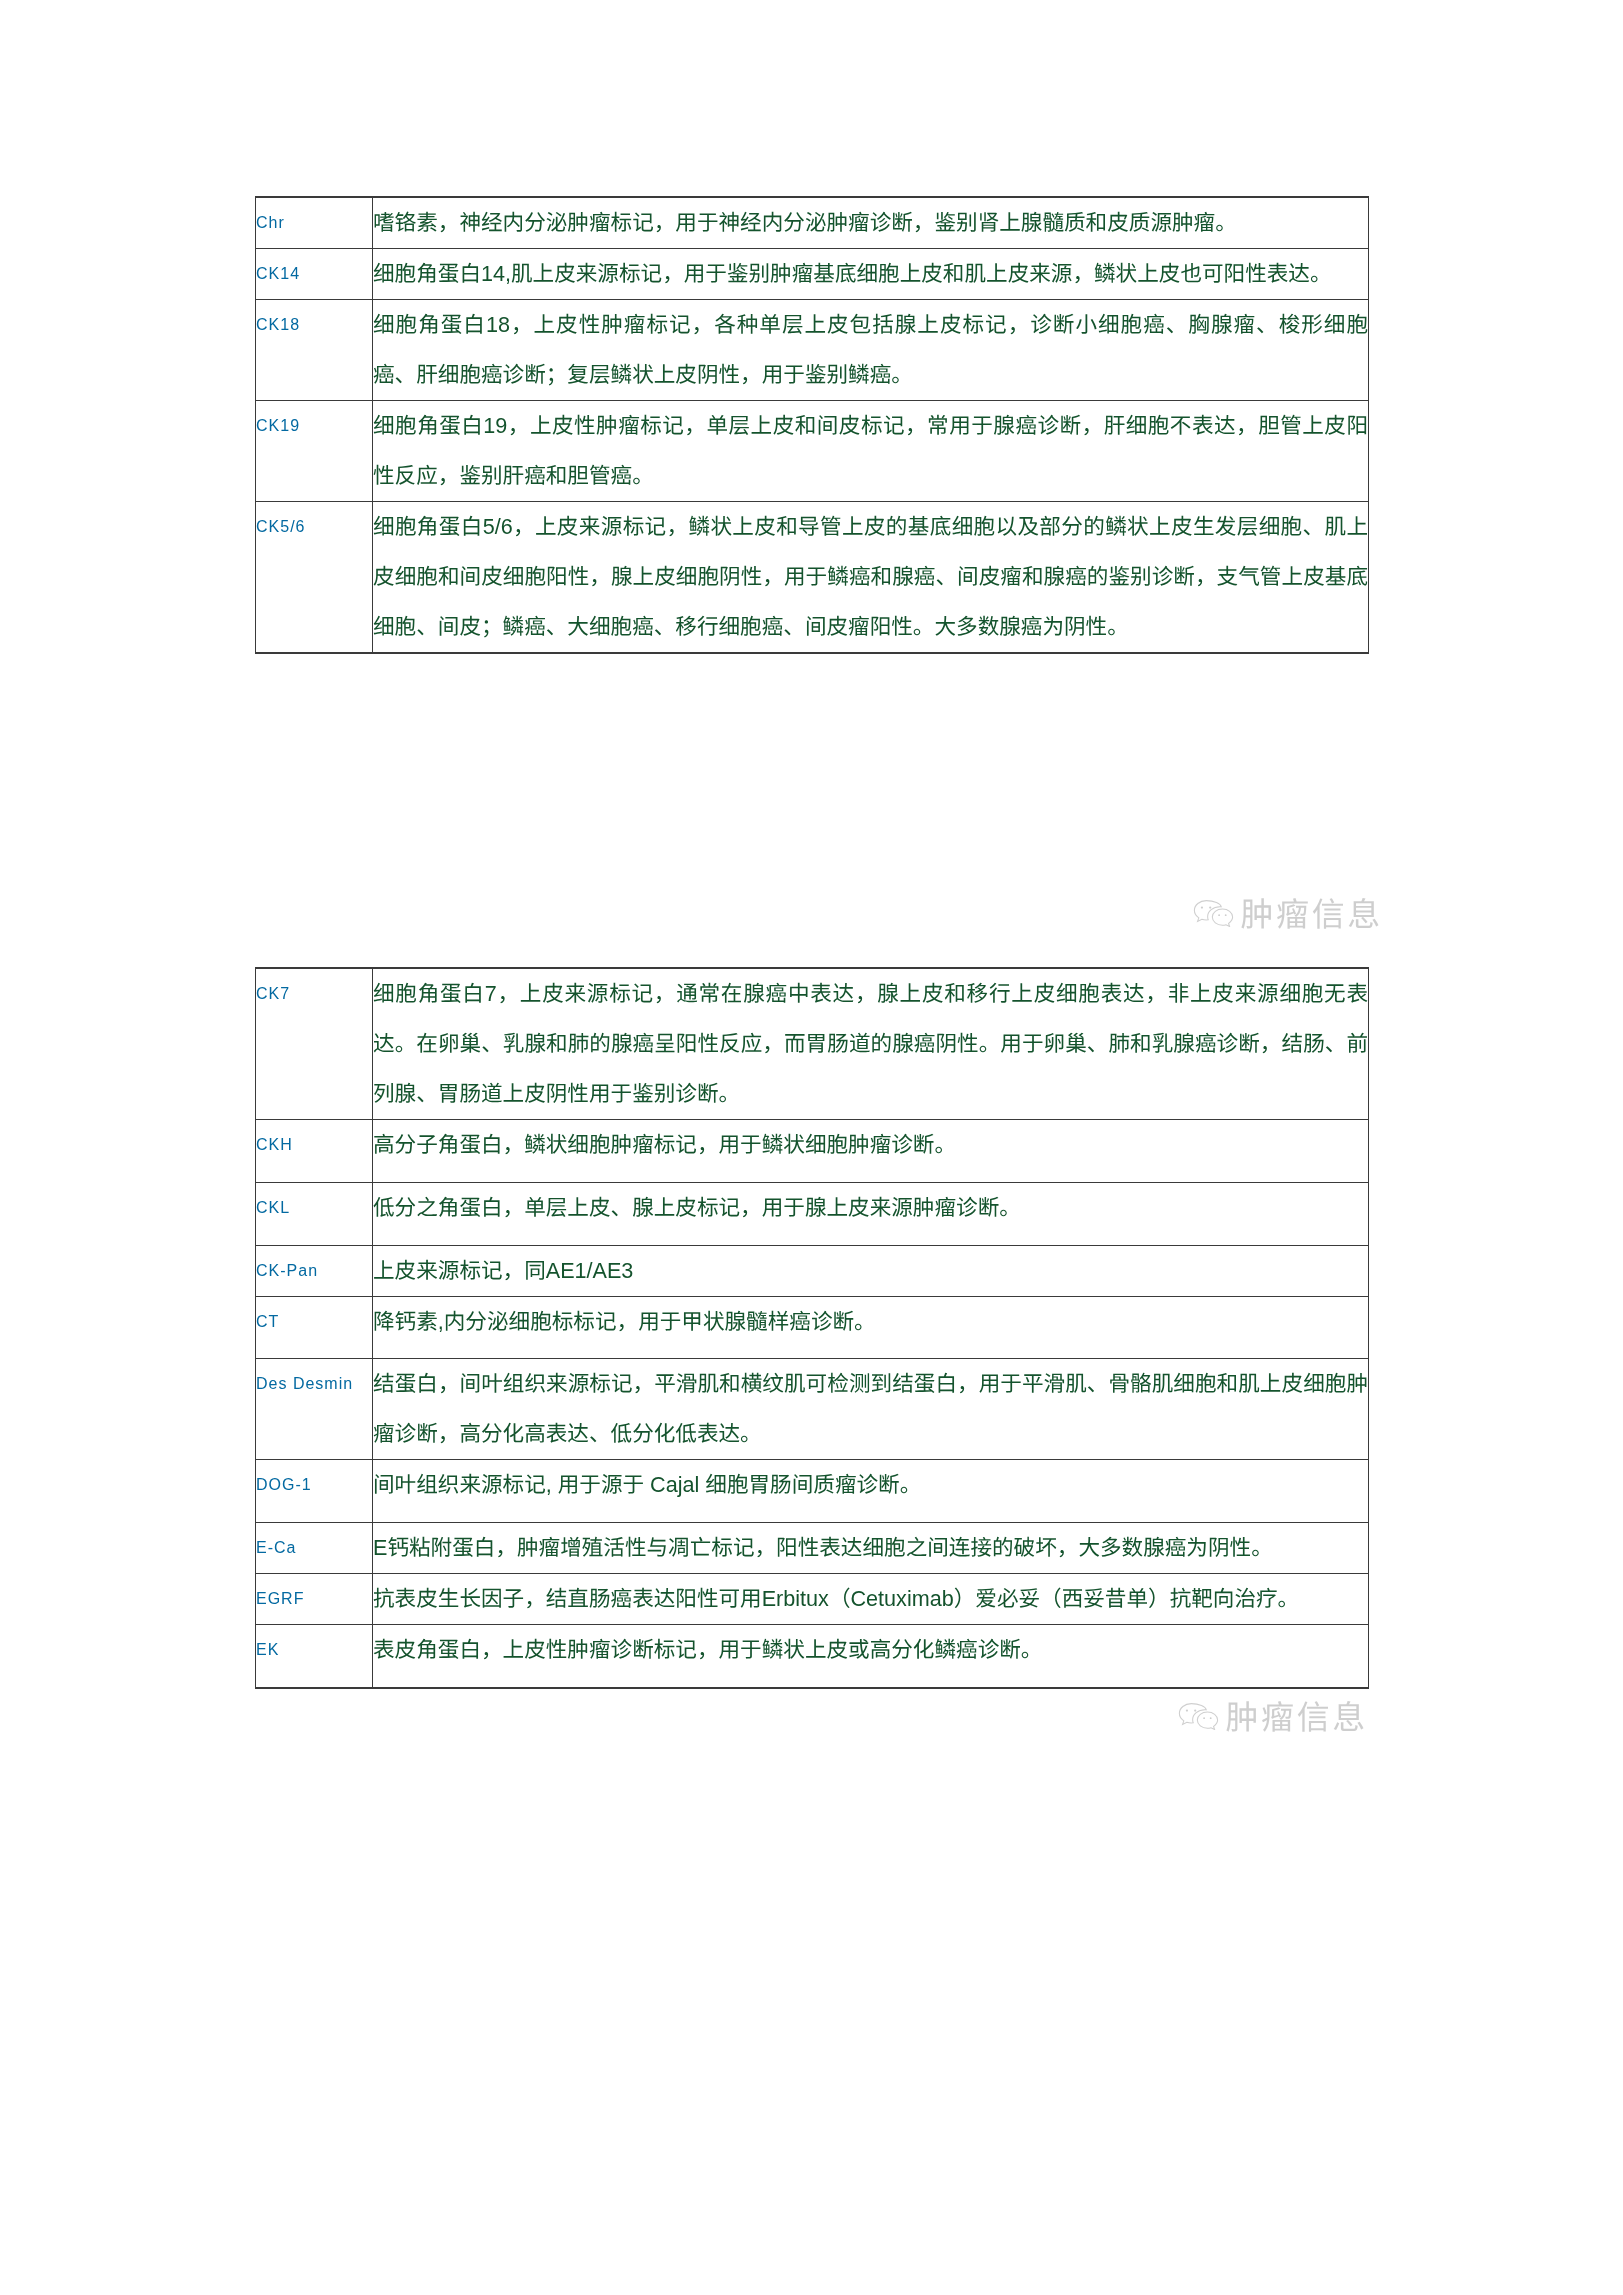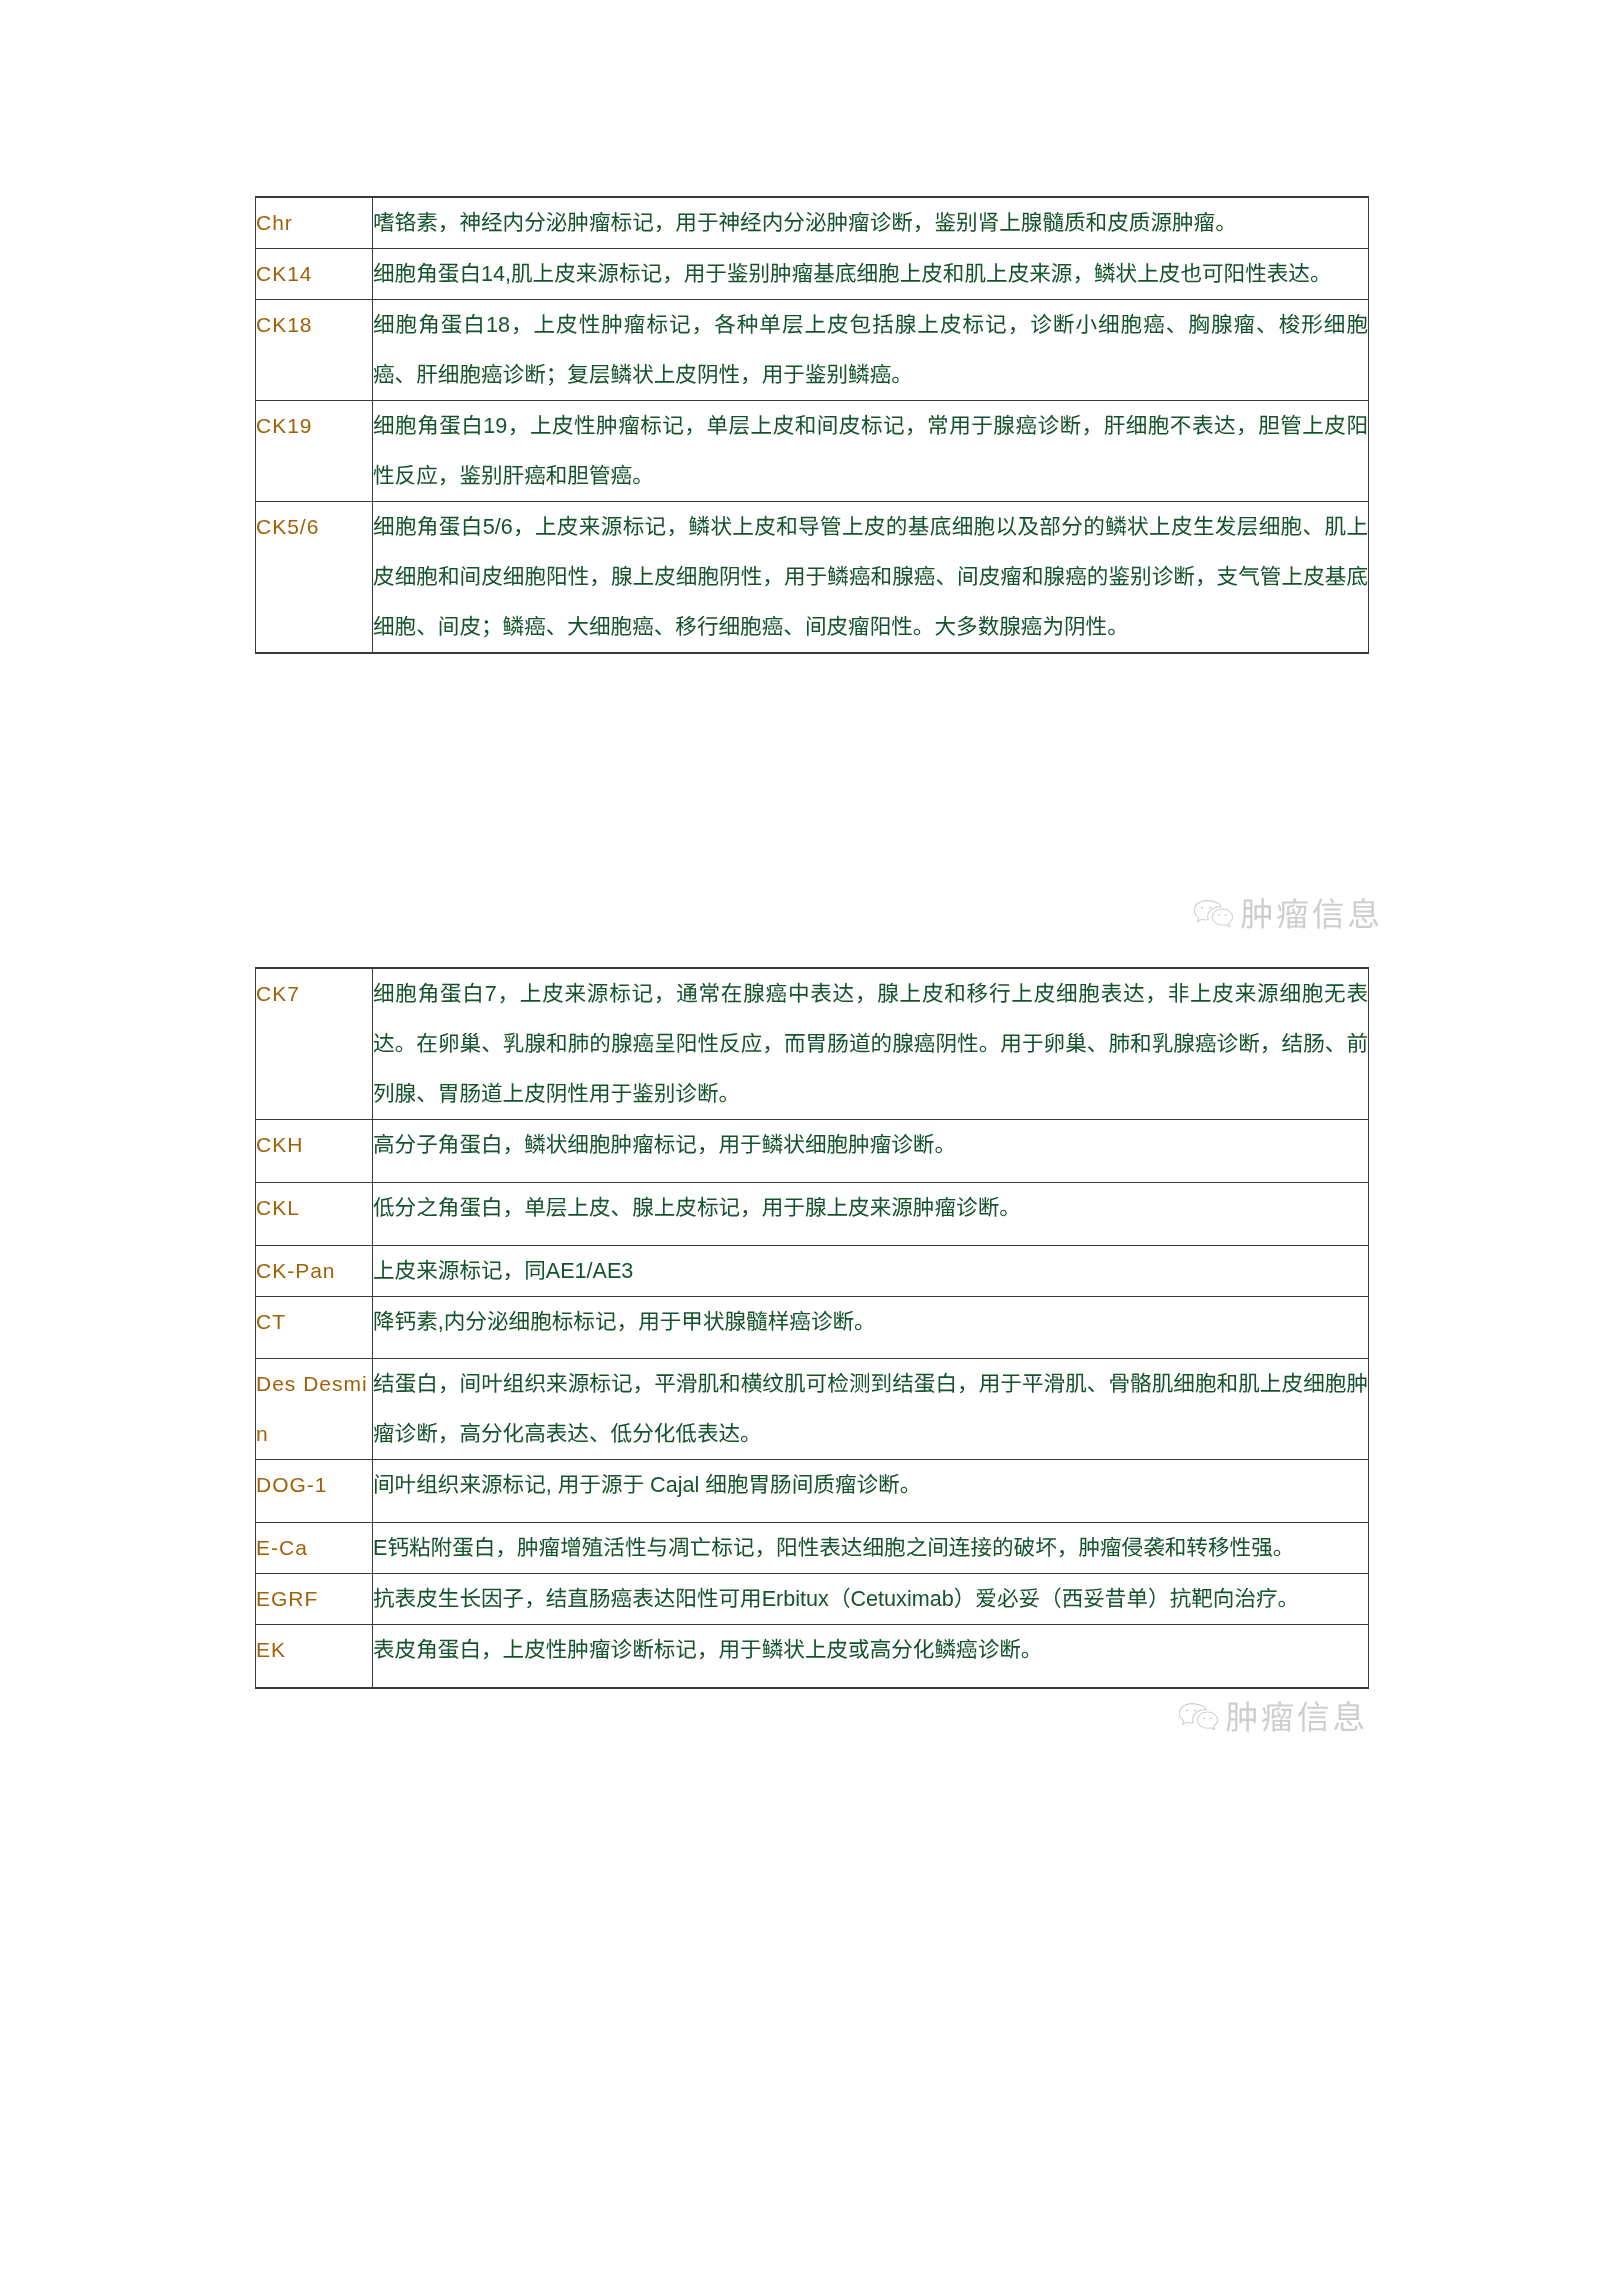--- a/index.html
+++ b/index.html
@@ -46,25 +46,25 @@
   }
 
   .doc-table tr:first-child > td {
     border-top-width: 2.6px;
   }
   .doc-table tr:last-child > td {
     border-bottom-width: 2.6px;
   }
 
   .cell-code {
-    font-size: 21px;
+    font-size: 16px;
     line-height: 50px;
     letter-spacing: 1px;
     padding: 11.8px 0 17px 10.5px;
-    color: #a16207;
+    color: #0369a1;
     word-break: break-all;
     font-family: "Liberation Sans", "DejaVu Sans", sans-serif;
   }
 
   .cell-desc {
     font-size: 21.6px;
     line-height: 50px;
     padding: 11.8px 14.4px 17px 10.5px;
     color: #14532d;
     text-align: justify;
@@ -163,21 +163,21 @@
         <tr data-lines="3">
           <td class="cell-code">Des Desmin</td>
           <td class="cell-desc">结蛋白，间叶组织来源标记，平滑肌和横纹肌可检测到结蛋白，用于平滑肌、骨骼肌细胞和肌上皮细胞肿瘤诊断，高分化高表达、低分化低表达。</td>
         </tr>
         <tr data-lines="1">
           <td class="cell-code">DOG-1</td>
           <td class="cell-desc">间叶组织来源标记, 用于源于 Cajal 细胞胃肠间质瘤诊断。</td>
         </tr>
         <tr data-lines="2">
           <td class="cell-code">E-Ca</td>
-          <td class="cell-desc">E钙粘附蛋白，肿瘤增殖活性与凋亡标记，阳性表达细胞之间连接的破坏，肿瘤侵袭和转移性强。</td>
+          <td class="cell-desc">E钙粘附蛋白，肿瘤增殖活性与凋亡标记，阳性表达细胞之间连接的破坏，大多数腺癌为阴性。</td>
         </tr>
         <tr data-lines="2">
           <td class="cell-code">EGRF</td>
           <td class="cell-desc">抗表皮生长因子，结直肠癌表达阳性可用Erbitux（Cetuximab）爱必妥（西妥昔单）抗靶向治疗。</td>
         </tr>
         <tr data-lines="1">
           <td class="cell-code">EK</td>
           <td class="cell-desc">表皮角蛋白，上皮性肿瘤诊断标记，用于鳞状上皮或高分化鳞癌诊断。</td>
         </tr>
       </tbody>

